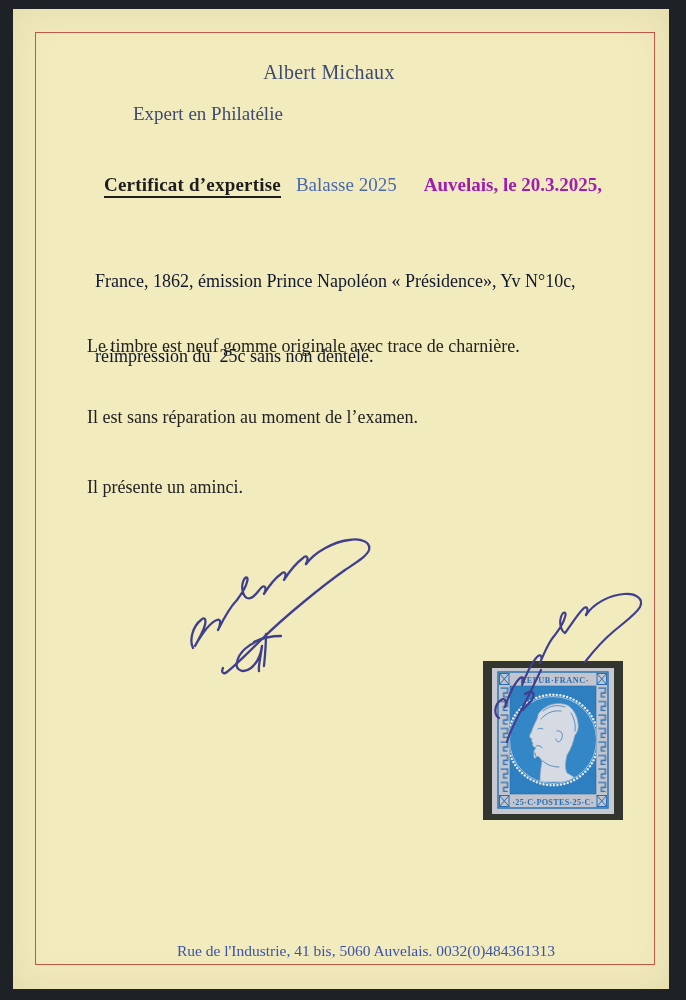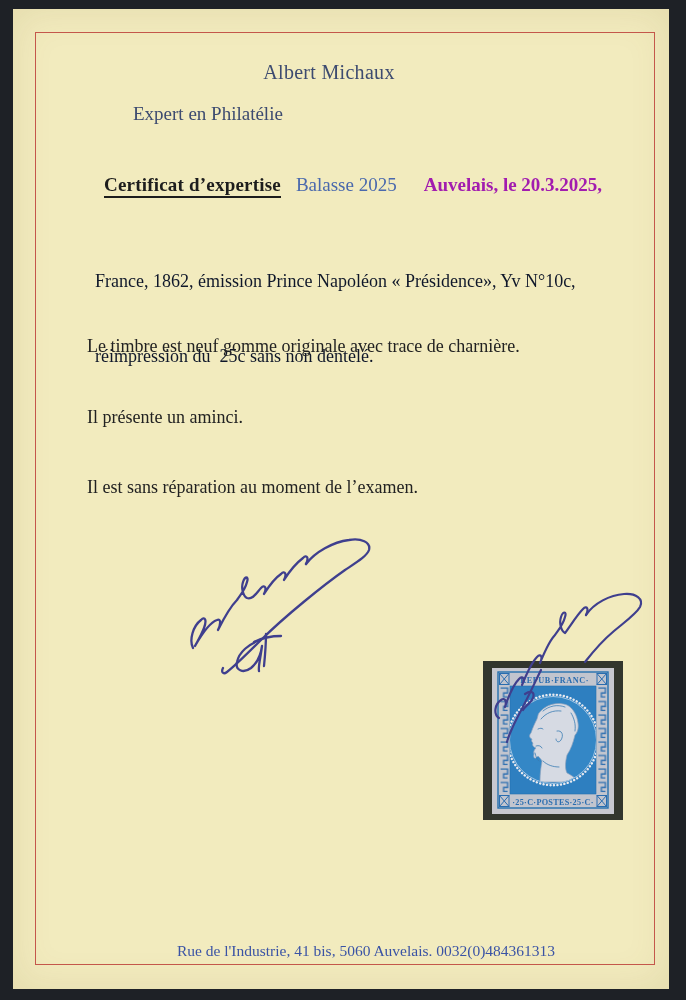--- a/index.html
+++ b/index.html
@@ -69,22 +69,22 @@
     <span class="cert-heading">Certificat d’expertise</span><span class="cert-ref">Balasse 2025</span><span class="cert-place">Auvelais, le 20.3.2025,</span>
   </div>
 
   <div class="subject">
     <div>France, 1862, émission Prince Napoléon « Présidence», Yv N°10c,</div>
     <div>réimpression du  25c sans non dentelé.</div>
   </div>
 
   <div class="findings">
     <div>Le timbre est neuf gomme originale avec trace de charnière.</div>
+    <div>Il est sans réparation au moment de l’examen.</div>
     <div>Il présente un aminci.</div>
-    <div>Il est sans réparation au moment de l’examen.</div>
   </div>
 
   <svg class="sig-main" width="240" height="195" viewBox="0 0 240 195">
     <g fill="none" stroke-width="2.3" stroke-linecap="round" stroke-linejoin="round">
       <path d="M28,128 C24,120 28,106 36,100 C40,96 42,100 39,108 C36,116 32,122 30,126
            C38,112 46,102 52,100 C56,98 56,104 53,110
            C58,100 64,88 72,80 C76,74 80,70 82,62 C84,56 80,56 78,62 C76,68 78,76 82,78
            C88,80 92,72 96,68 C100,64 102,68 99,74
            C104,66 110,58 116,54 C120,50 122,54 119,60
            C124,52 130,44 138,38 C142,34 144,38 141,44" stroke="#3f3f8e"></path>

